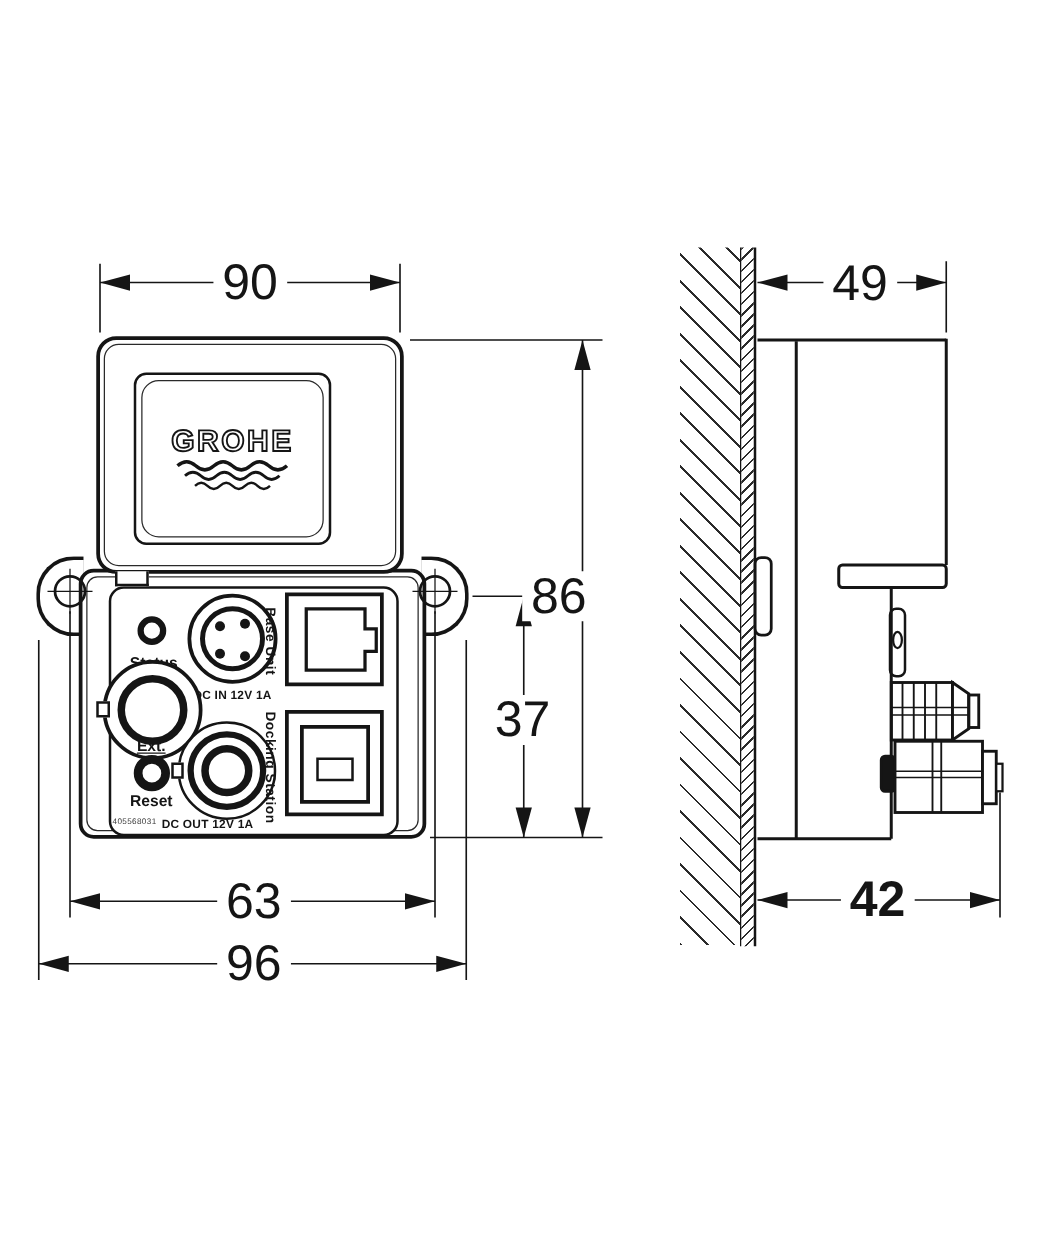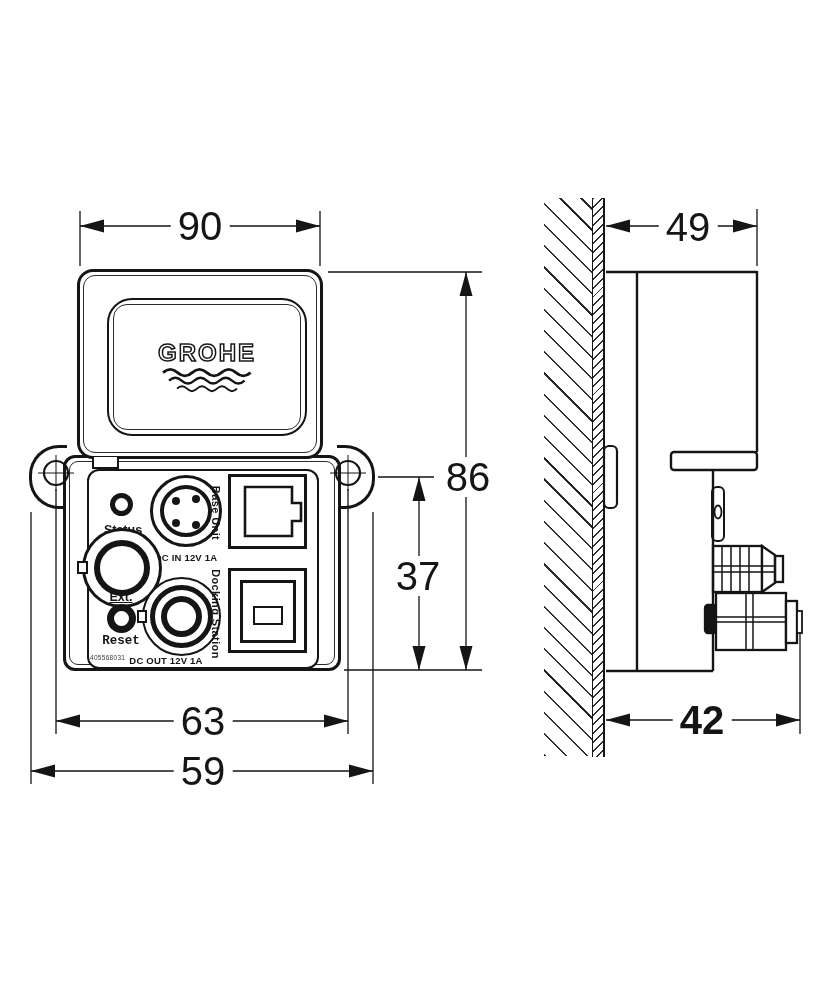--- a/index.html
+++ b/index.html
@@ -49,21 +49,21 @@
       <div class="thin-inset" style="border-radius:9px;"></div>
     </div>
 
     <div class="abs" style="left:87px; top:469px; width:232px; height:200px; border:2.2px solid var(--ln); border-radius:12px; background:#fff;"></div>
 
     <div class="abs stroke" style="left:77px; top:269px; width:246px; height:190px; border-radius:16px;">
       <div class="thin-inset" style="border-radius:12px;"></div>
     </div>
     <div class="abs" style="left:92px; top:457px; width:27px; height:12px; border:2px solid var(--ln); border-top:none; background:#fff;"></div>
 
-    <div class="abs" style="left:107px; top:298px; width:200px; height:138px; border:2.2px solid var(--ln); border-radius:25px; background:#fff;">
+    <div class="abs" style="left:107px; top:298px; width:158px; height:138px; border:2.2px solid var(--ln); border-radius:10px; background:#fff;">
       <div class="thin-inset" style="inset:4px; border-width:1px; border-radius:14px;"></div>
       <svg width="140" height="66" viewBox="0 0 140 66" style="position:absolute; left:50%; top:50%; transform:translate(-50%,-46%);">
         <text x="70" y="24" text-anchor="middle" font-size="24" font-weight="bold" letter-spacing="2" fill="#ffffff" stroke="#151515" stroke-width="1.5">GROHE</text>
         <g fill="none" stroke="#151515">
           <path stroke-width="2.8" d="M26,36 q 7.3,-6.5 14.6,0 t 14.6,0 t 14.6,0 t 14.6,0 t 14.6,0 t 14.6,0"></path>
           <path stroke-width="2.3" d="M32,44 q 6.3,-5.8 12.6,0 t 12.6,0 t 12.6,0 t 12.6,0 t 12.6,0 t 12.6,0"></path>
           <path stroke-width="1.9" d="M40,52 q 5,-5 10,0 t 10,0 t 10,0 t 10,0 t 10,0 t 10,0"></path>
         </g>
       </svg>
     </div>
@@ -81,21 +81,21 @@
 
     <div class="abs" style="left:228px; top:474px; width:79px; height:75px; border:3px solid var(--ln); background:#fff;"></div>
     <div class="lbl vert-lbl" style="left:216px; top:513px;">Base Unit</div>
 
     <div class="abs round" style="left:82px; top:528px; width:80px; height:80px; border:3px solid var(--ln); background:#fff;"></div>
     <div class="abs round" style="left:94px; top:540px; width:56px; height:56px; border:6px solid var(--ln); background:#fff;"></div>
     <div class="abs" style="left:77px; top:561px; width:11px; height:13px; border:2.2px solid var(--ln); background:#fff;"></div>
 
     <div class="lbl small-lbl" style="left:121px; top:597px;text-decoration:underline;">Ext.</div>
     <div class="abs round" style="left:107px; top:604px; width:29px; height:29px; border:7px solid var(--ln); background:#fff;"></div>
-    <div class="lbl small-lbl" style="left:121px; top:641px;font-family:Liberation Mono, monospace;">Reset</div>
+    <div class="lbl small-lbl" style="left:121px; top:641px;">Reset</div>
 
     <div class="abs round" style="left:142px; top:577px; width:79px; height:79px; border:2.4px solid var(--ln); background:#fff;"></div>
     <div class="abs round" style="left:150px; top:585px; width:63px; height:63px; border:5px solid var(--ln); background:#fff;"></div>
     <div class="abs round" style="left:161px; top:596px; width:41px; height:41px; border:6px solid var(--ln); background:#fff;"></div>
     <div class="abs" style="left:137px; top:610px; width:10px; height:13px; border:2.2px solid var(--ln); background:#fff;"></div>
     <div class="lbl tiny-lbl" style="left:166px; top:660px;">DC OUT 12V 1A</div>
 
     <div class="abs" style="left:228px; top:568px; width:79px; height:85px; border:3px solid var(--ln); background:#fff;"></div>
     <div class="abs" style="left:240px; top:580px; width:56px; height:63px; border:3px solid var(--ln); background:#fff;"></div>
     <div class="abs" style="left:253px; top:606px; width:30px; height:19px; border:2.4px solid var(--ln); background:#fff;"></div>
@@ -197,20 +197,20 @@
 
       <g>
         <path d="M800,634 V734 M606,720 H800"></path>
         <polygon points="606,720 630,713.5 630,726.5" fill="#151515" stroke="none"></polygon>
         <polygon points="800,720 776,713.5 776,726.5" fill="#151515" stroke="none"></polygon>
       </g>
     </g>
   </svg>
 
   <div class="dim-label" style="left:200px; top:226px;">90</div>
-  <div class="dim-label" style="left:468px; top:477px;">86</div>
+  <div class="dim-label" style="left:447px; top:477px;">86</div>
   <div class="dim-label" style="left:418px; top:576px;">37</div>
   <div class="dim-label" style="left:203px; top:721px;">63</div>
-  <div class="dim-label" style="left:203px; top:771px;">59</div>
+  <div class="dim-label" style="left:203px; top:771px;">96</div>
   <div class="dim-label" style="left:688px; top:227px;">49</div>
   <div class="dim-label" style="left:702px; top:720px;font-weight:bold;">42</div>
 
 </div>
 
 </body></html>

